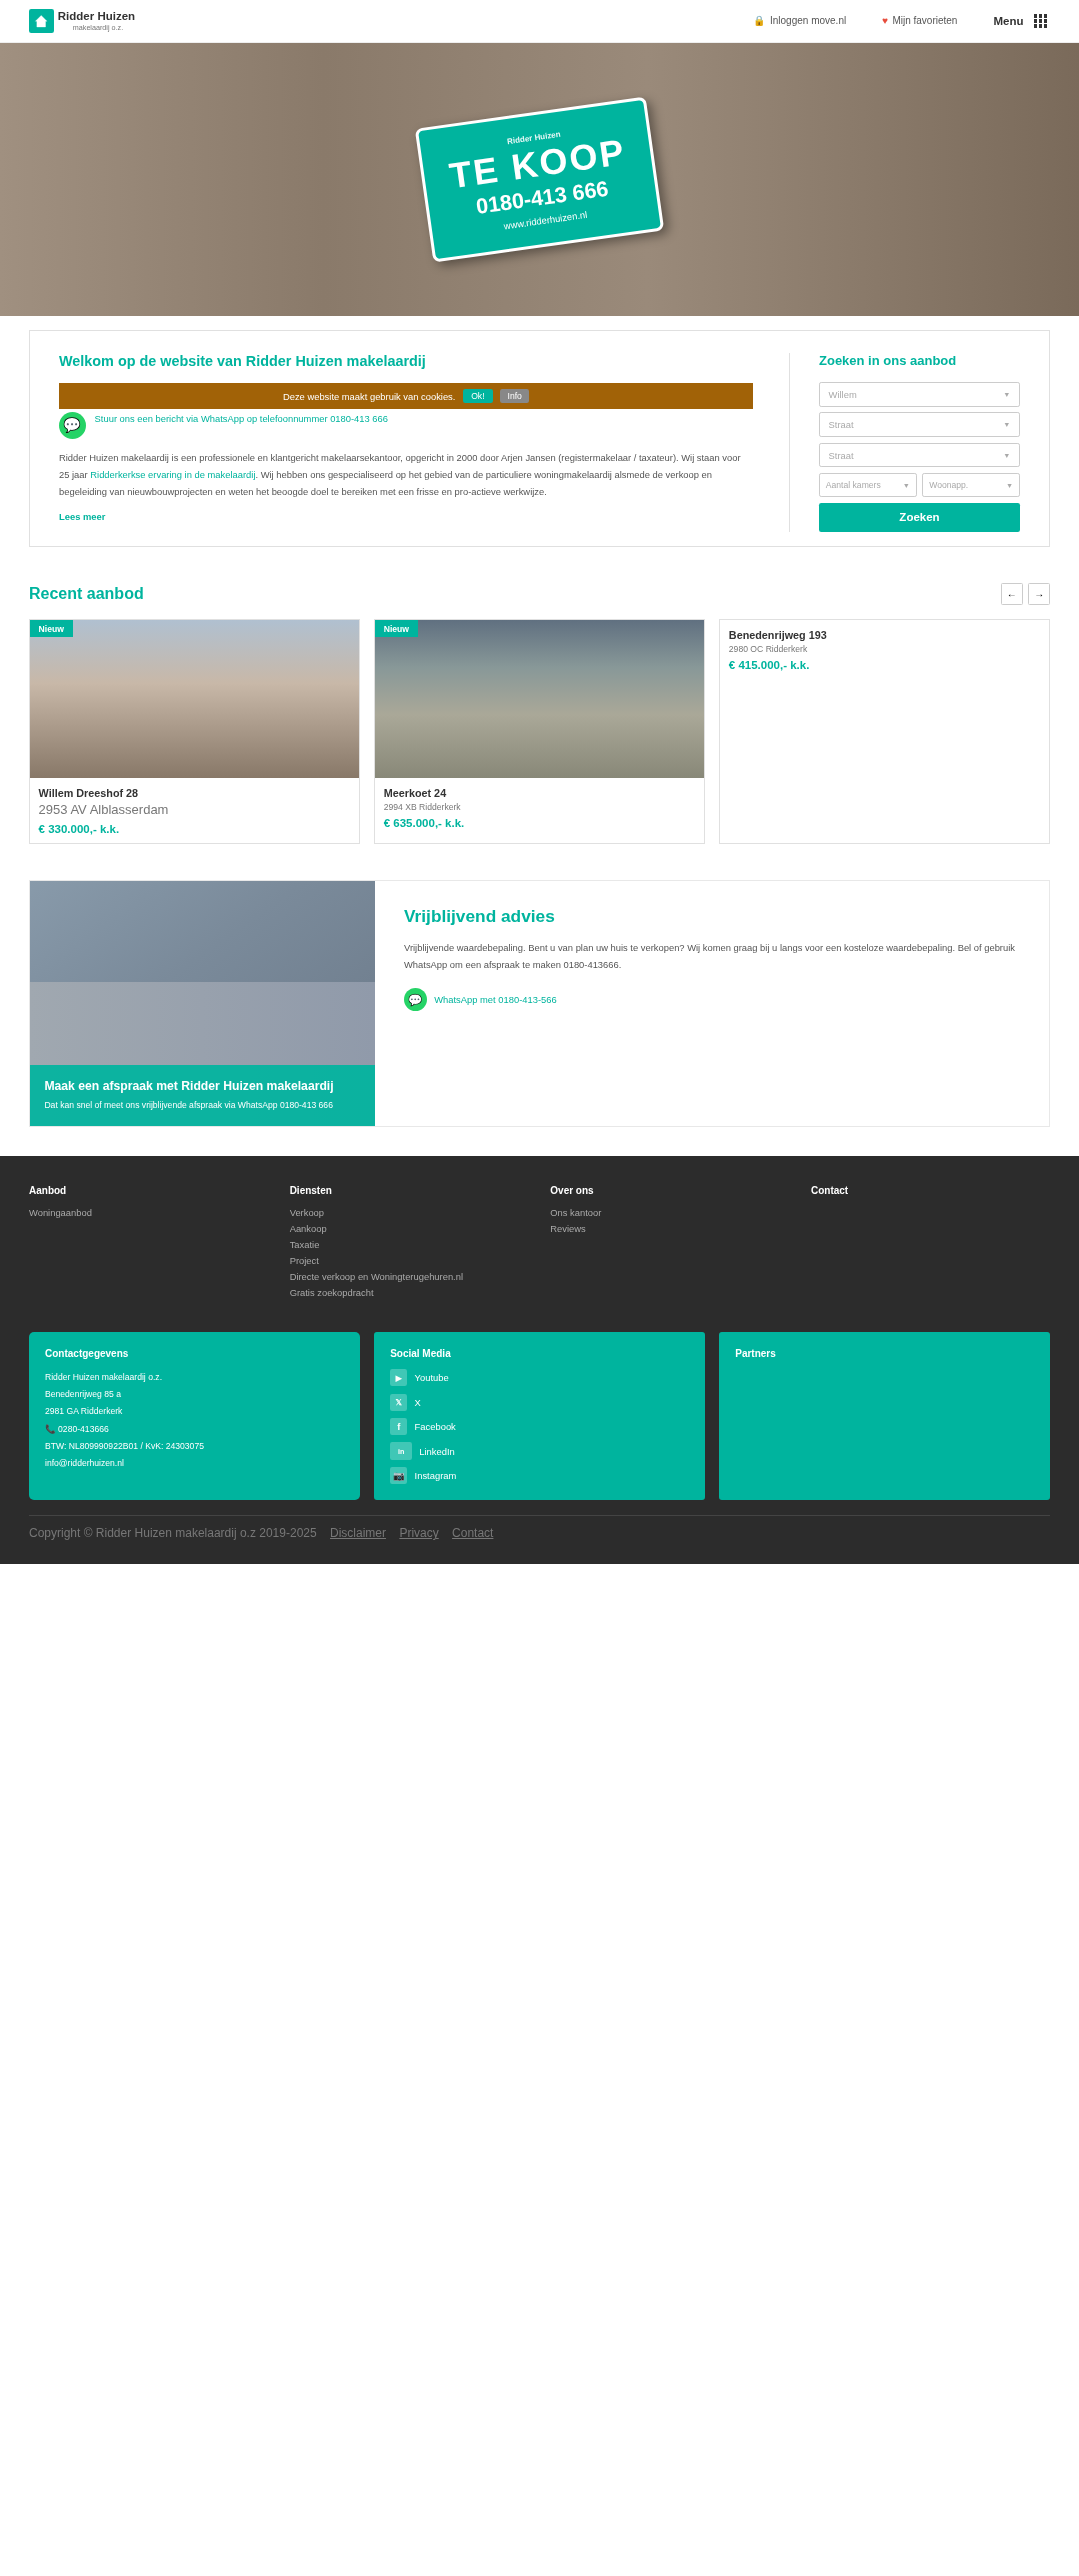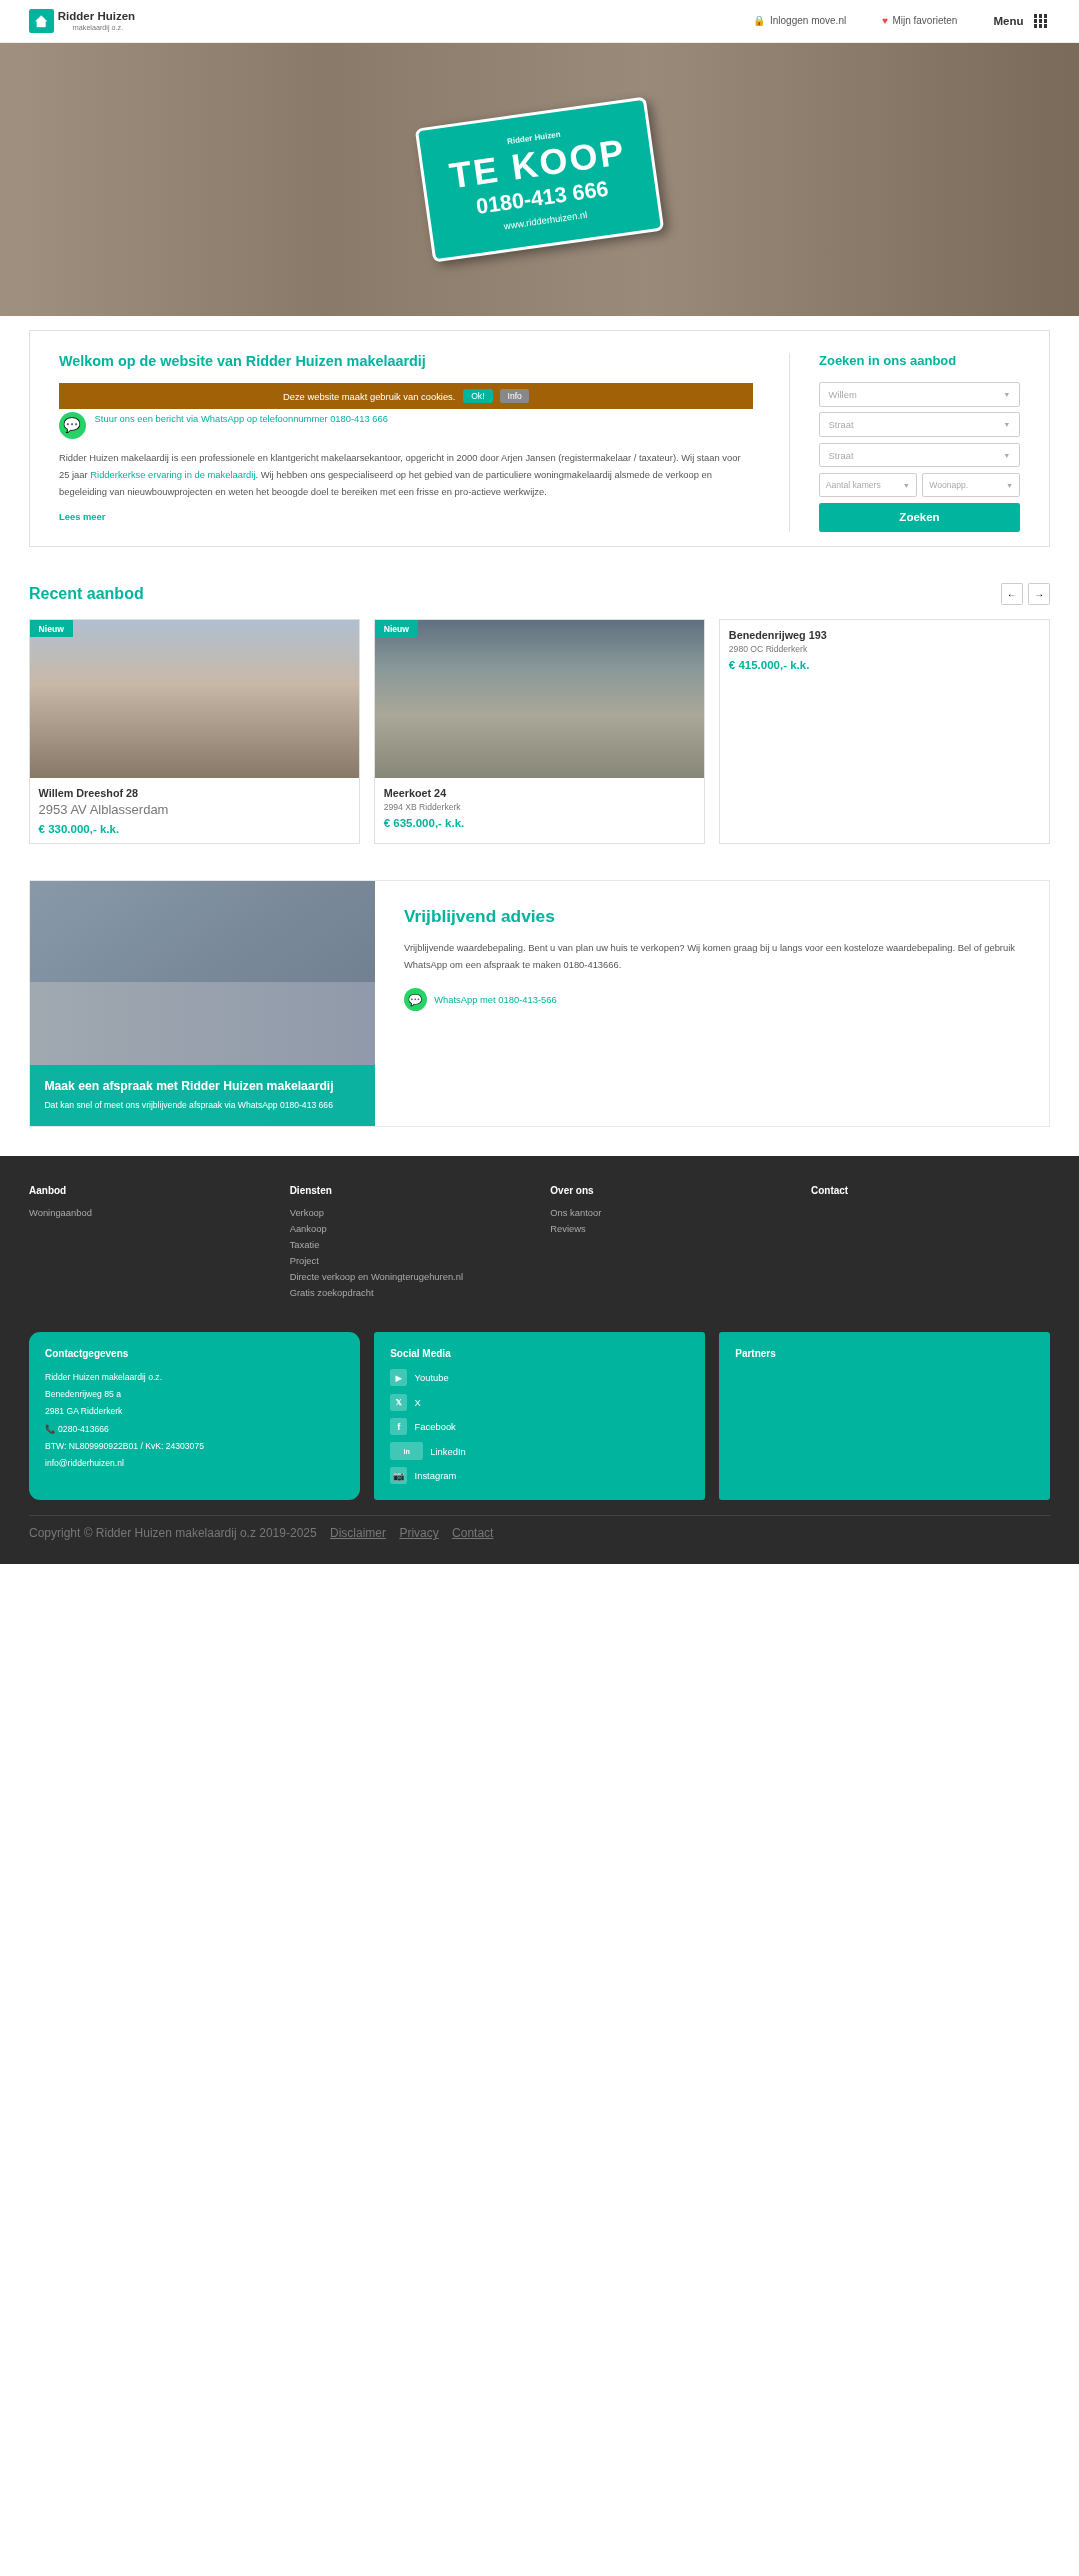--- a/index.html
+++ b/index.html
@@ -219,21 +219,21 @@
       </ul>
     </div>
 
     <div>
       <h4 style="color:white; font-size:10px; font-weight:bold; margin-bottom:10.8px;">Contact</h4>
     </div>
   </div>
 
   <div style="display:grid; grid-template-columns:1fr 1fr 1fr; gap:14.4px; margin-bottom:14.4px;">
 
-    <div style="background:#00b49e; padding:16px; border-radius:11px; color:white;">
+    <div style="background:#00b49e; padding:16px; border-radius:5px; color:white;">
       <h4 style="font-size:10px; font-weight:bold; margin-bottom:10px;">Contactgegevens</h4>
       <p style="font-size:8.6px; line-height:2;">
         <span>Ridder Huizen makelaardij o.z.</span><br>
         <span>Benedenrijweg 85 a</span><br>
         <span>2981 GA Ridderkerk</span><br>
         <span>📞 </span><a href="#" style="color:white; text-decoration:none;">0280-413666</a><br>
         <span>BTW: NL809990922B01 / KvK: 24303075</span><br>
         <a href="#" style="color:white; text-decoration:none;">info@ridderhuizen.nl</a>
       </p>
     </div>
@@ -246,21 +246,21 @@
       </div>
       <div style="display:flex; align-items:center; gap:7.2px; margin-bottom:7.2px; cursor:pointer;">
         <div style="width:17.3px; height:17.3px; background:rgba(255,255,255,0.25); border-radius:2.2px; display:flex; align-items:center; justify-content:center; font-size:8px; font-weight:bold;">𝕏</div>
         <span style="font-size:9.4px;">X</span>
       </div>
       <div style="display:flex; align-items:center; gap:7.2px; margin-bottom:7.2px; cursor:pointer;">
         <div style="width:17.3px; height:17.3px; background:rgba(255,255,255,0.25); border-radius:2.2px; display:flex; align-items:center; justify-content:center; font-size:9.4px; font-weight:bold;">f</div>
         <span style="font-size:9.4px;">Facebook</span>
       </div>
       <div style="display:flex; align-items:center; gap:7.2px; margin-bottom:7.2px; cursor:pointer;">
-        <div style="width:33px; height:17.3px; background:rgba(255,255,255,0.25); border-radius:2.2px; display:flex; align-items:center; justify-content:center; font-size:7.2px; font-weight:bold;">in</div>
+        <div style="width:22px; height:17.3px; background:rgba(255,255,255,0.25); border-radius:2.2px; display:flex; align-items:center; justify-content:center; font-size:7.2px; font-weight:bold;">in</div>
         <span style="font-size:9.4px;">LinkedIn</span>
       </div>
       <div style="display:flex; align-items:center; gap:7.2px; cursor:pointer;">
         <div style="width:17.3px; height:17.3px; background:rgba(255,255,255,0.25); border-radius:2.2px; display:flex; align-items:center; justify-content:center; font-size:9.4px;">📷</div>
         <span style="font-size:9.4px;">Instagram</span>
       </div>
     </div>
 
     <div style="background:#00b49e; padding:16px; border-radius:2.9px; color:white;">
       <h4 style="font-size:10px; font-weight:bold; margin-bottom:10px;">Partners</h4>

